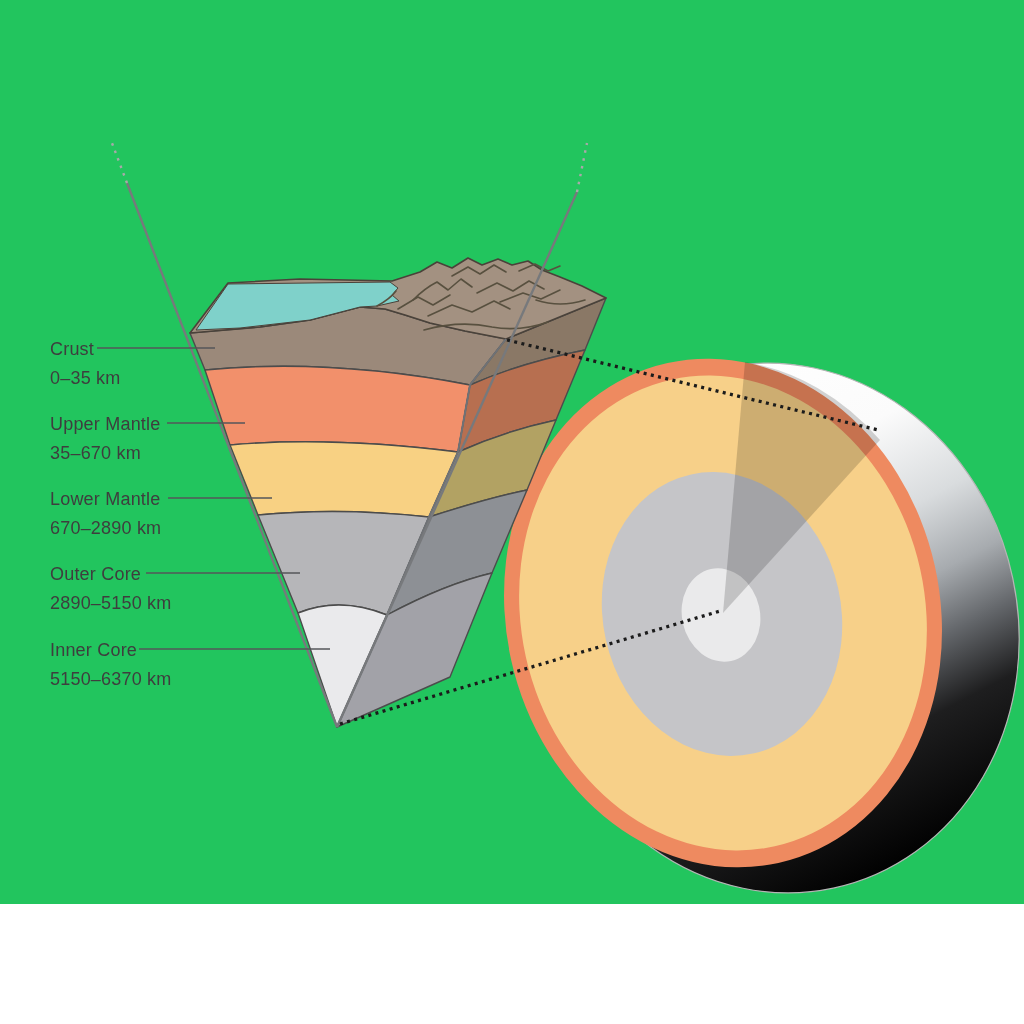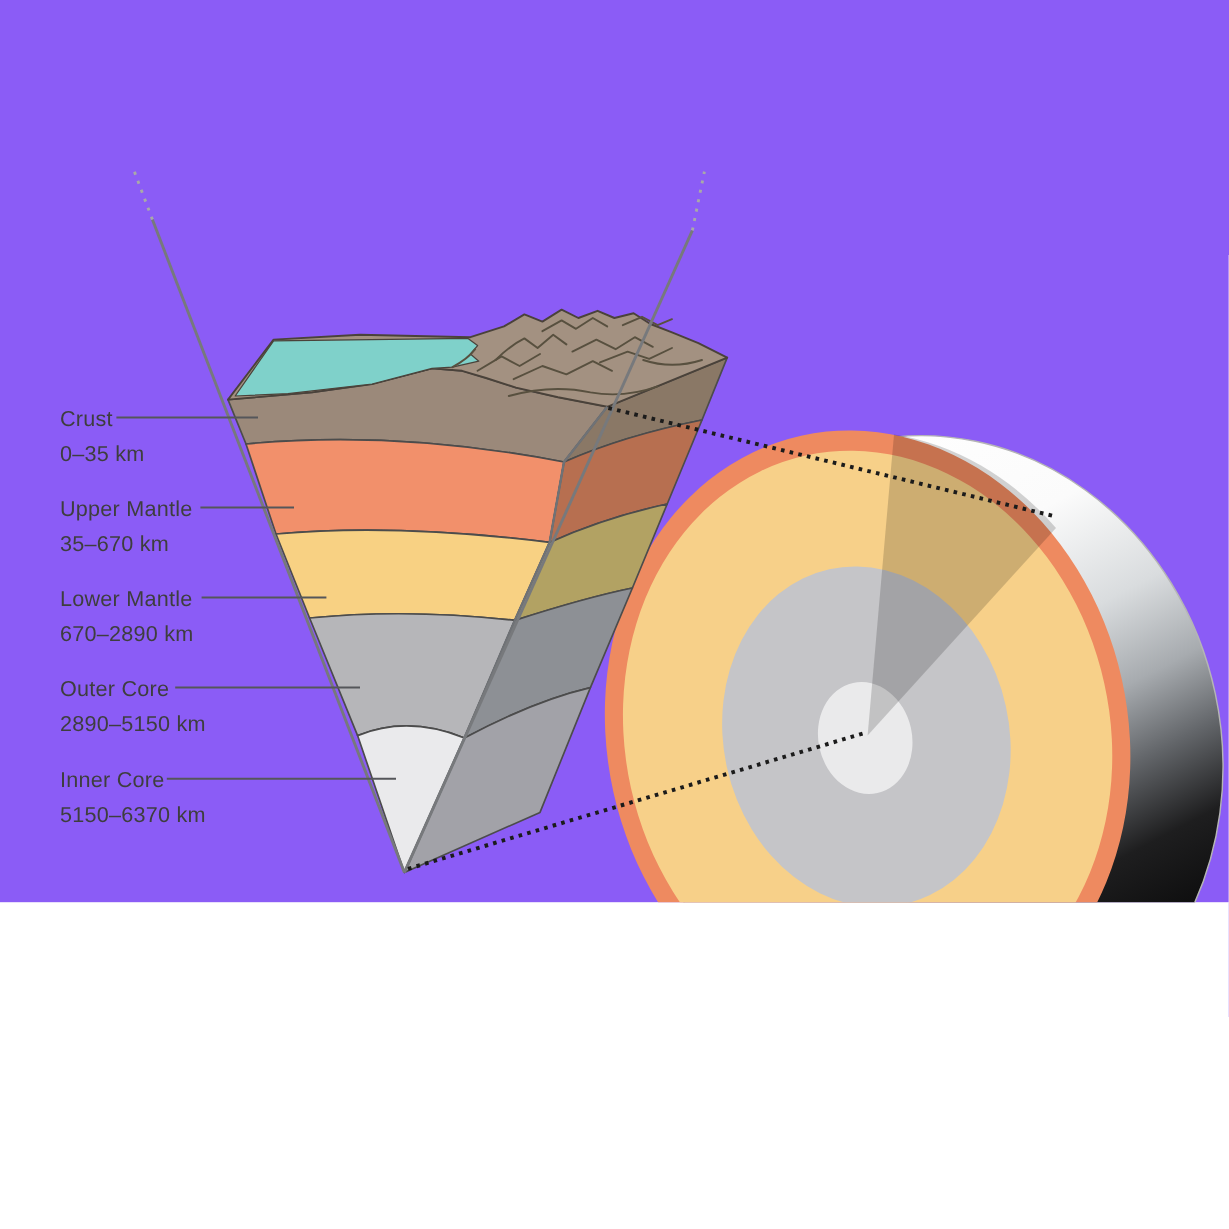--- a/index.html
+++ b/index.html
@@ -1,16 +1,16 @@
 <!DOCTYPE html>
 <html><head>
 <meta charset="utf-8">
 <style>
   html,body{margin:0;padding:0;background:#ffffff;}
-  .stage{position:relative;width:1024px;height:752px;background:#8b5cf6;overflow:hidden;
+  .stage{position:relative;width:1024px;height:904px;background:#22c55e;overflow:hidden;
          font-family:"Liberation Sans", sans-serif;}
   svg{position:absolute;left:0;top:0;}
   .layer-label{font-size:18px;fill:#3e3e3e;letter-spacing:.2px;}
 </style>
 </head>
 <body>
 
 <div class="stage">
 <svg width="1024" height="1024" viewBox="0 0 1024 1024">
   <defs>

